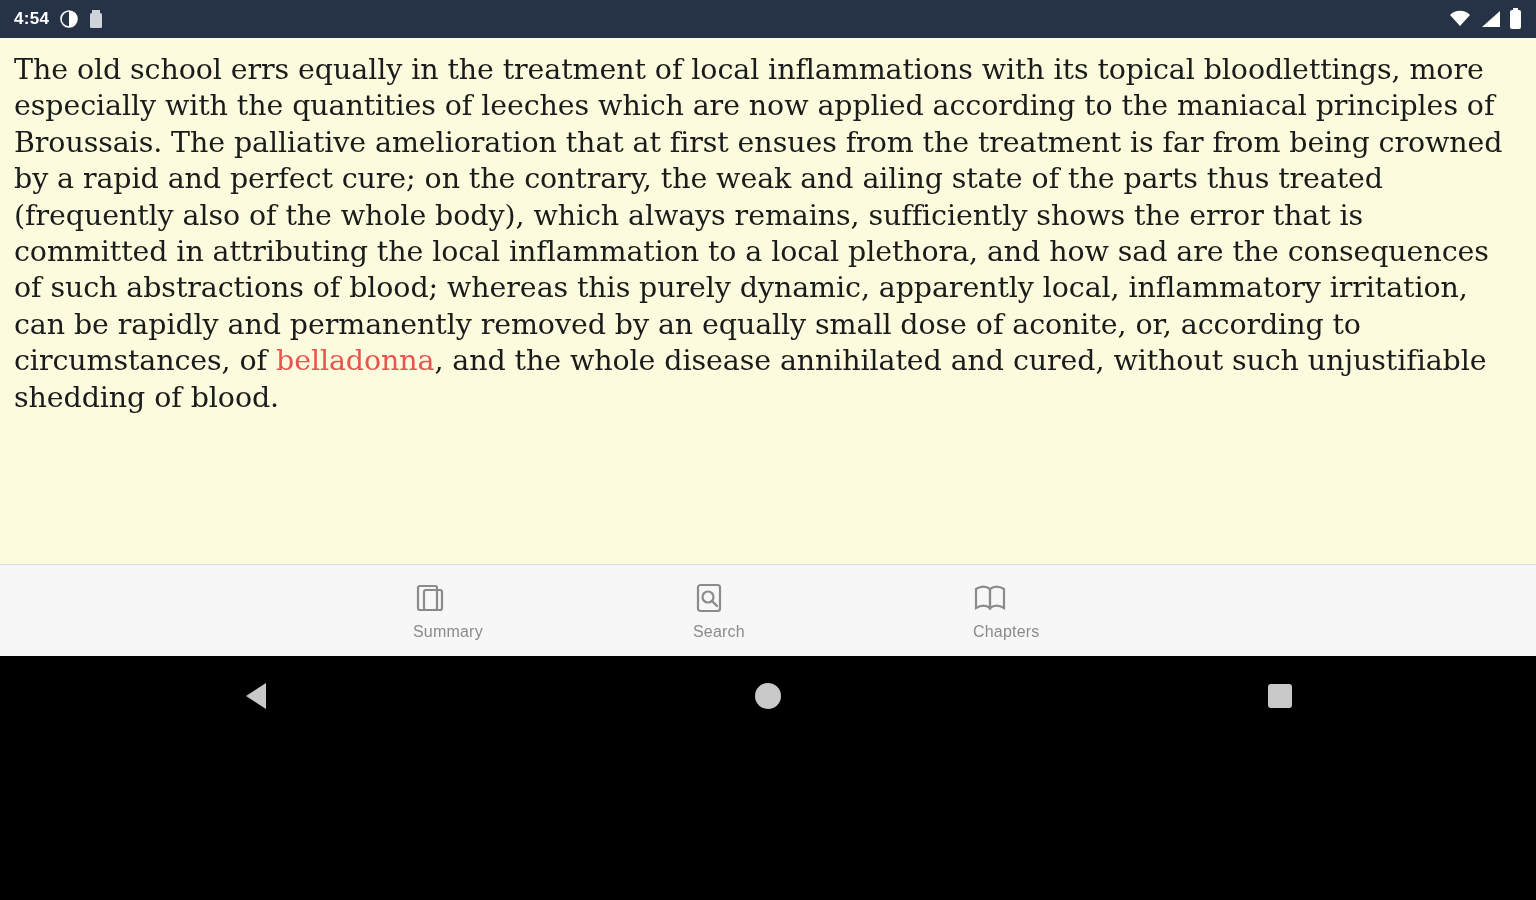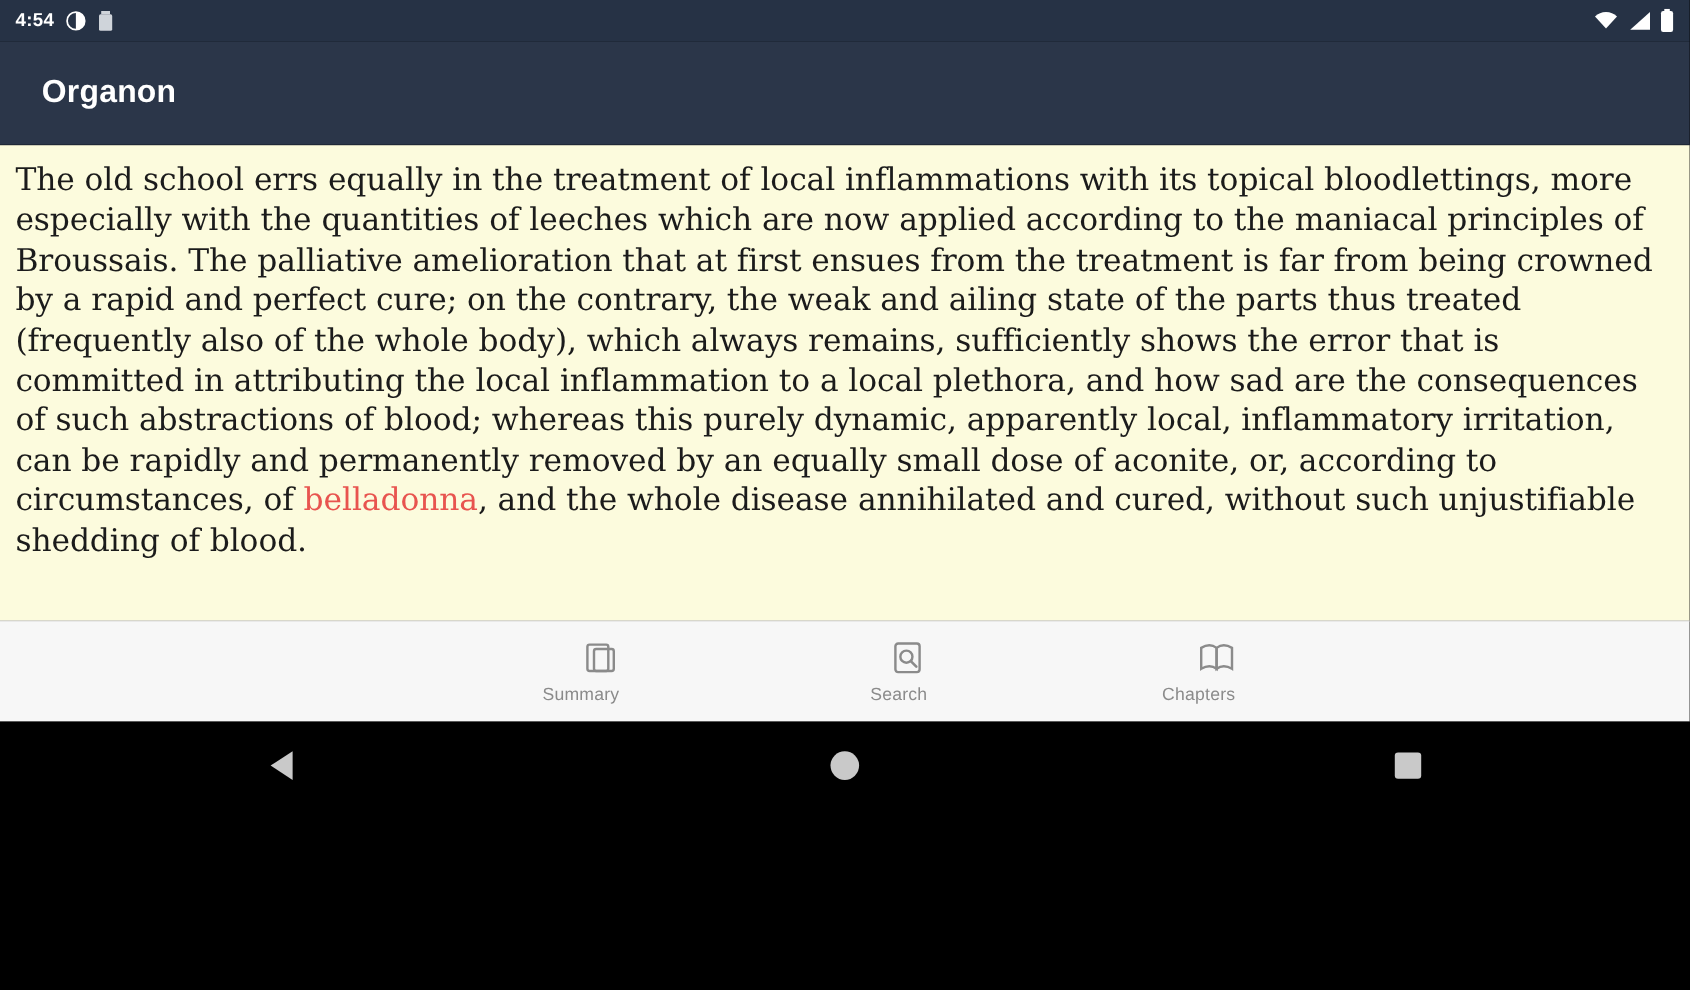--- a/index.html
+++ b/index.html
@@ -102,21 +102,21 @@
     align-items: center;
     justify-content: center;
     gap: 130px;
     flex: 0 0 auto;
     box-sizing: border-box;
   }
   .nav-item {
     width: 150px;
     display: flex;
     flex-direction: column;
-    align-items: flex-end;
+    align-items: flex-start;
     gap: 8px;
     color: #8b8b8b;
     cursor: pointer;
   }
   .nav-label {
     font-size: 16px;
     color: #8b8b8b;
     letter-spacing: 0.2px;
   }
 
@@ -190,23 +190,20 @@
       </span>
       <span class="ic">
         <svg width="13" height="22" viewBox="0 0 13 22">
           <rect x="4" y="0" width="5" height="2.5" fill="#ffffff"></rect>
           <rect x="1" y="2" width="11" height="19" rx="2" fill="#ffffff"></rect>
         </svg>
       </span>
     </div>
   </div>
 
-  <div class="app-bar">
-    <span class="app-title">Organon</span>
-  </div>
 
   <div class="reader">
     <p class="para"><span>The old school errs equally in the treatment of local inflammations with its topical bloodlettings, more especially with the quantities of leeches which are now applied according to the maniacal principles of Broussais. The palliative amelioration that at first ensues from the treatment is far from being crowned by a rapid and perfect cure; on the contrary, the weak and ailing state of the parts thus treated (frequently also of the whole body), which always remains, sufficiently shows the error that is committed in attributing the local inflammation to a local plethora, and how sad are the consequences of such abstractions of blood; whereas this purely dynamic, apparently local, inflammatory irritation, can be rapidly and permanently removed by an equally small dose of aconite, or, according to circumstances, of </span><span class="remedy">belladonna</span><span>, and the whole disease annihilated and cured, without such unjustifiable shedding of blood.</span></p>
   </div>
 
   <div class="bottom-nav">
 
     <div class="nav-item">
       <span class="ic">
         <svg width="34" height="34" viewBox="0 0 34 34">

